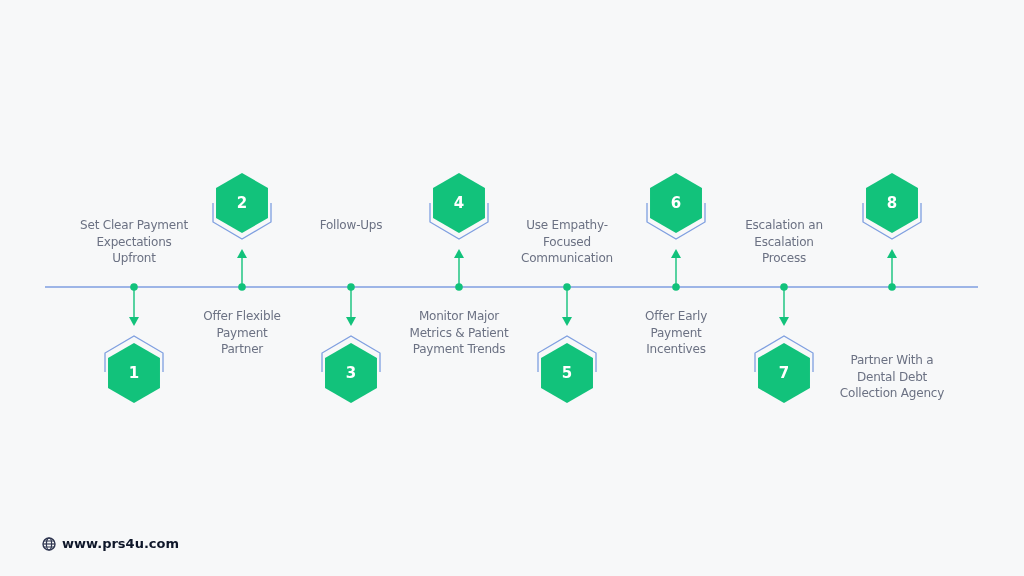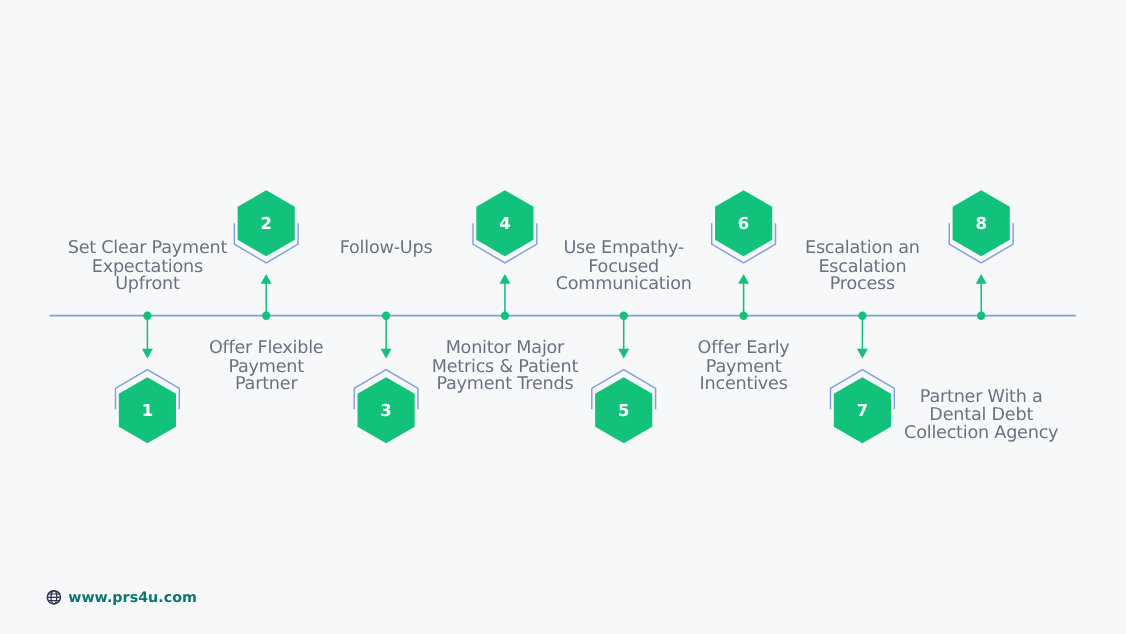--- a/index.html
+++ b/index.html
@@ -8,38 +8,38 @@
       background: #f7f8f9;
       font-family: "DejaVu Sans", sans-serif;
       position: relative;
     }
     #canvas { position: absolute; left: 0; top: 0; width: 1024px; height: 576px; }
     .step-label {
       position: absolute;
       width: 160px;
       text-align: center;
       color: #6b7183;
-      font-size: 16px;
+      font-size: 12px;
       line-height: 16.5px;
       letter-spacing: -0.2px;
     }
     .step-label span { display: block; white-space: nowrap; }
     .hex-num {
       position: absolute;
       width: 50px; height: 20px;
       text-align: center;
       color: #ffffff;
       font-weight: bold;
       font-size: 15px;
       line-height: 20px;
     }
     .footer {
       position: absolute; left: 42px; top: 536px;
-      display: flex; align-items: flex-start;
-      color: #0f766e;
+      display: flex; align-items: flex-end;
+      color: #0f172a;
       font-weight: bold;
       font-size: 13px;
     }
     .footer svg { margin-right: 6px; }
   </style>
 </head>
 <body>
 
 <svg id="canvas" width="1024" height="576" viewBox="0 0 1024 576">
   <line x1="45" y1="287" x2="978" y2="287" stroke="#7f9fe0" stroke-width="1.6"></line>

